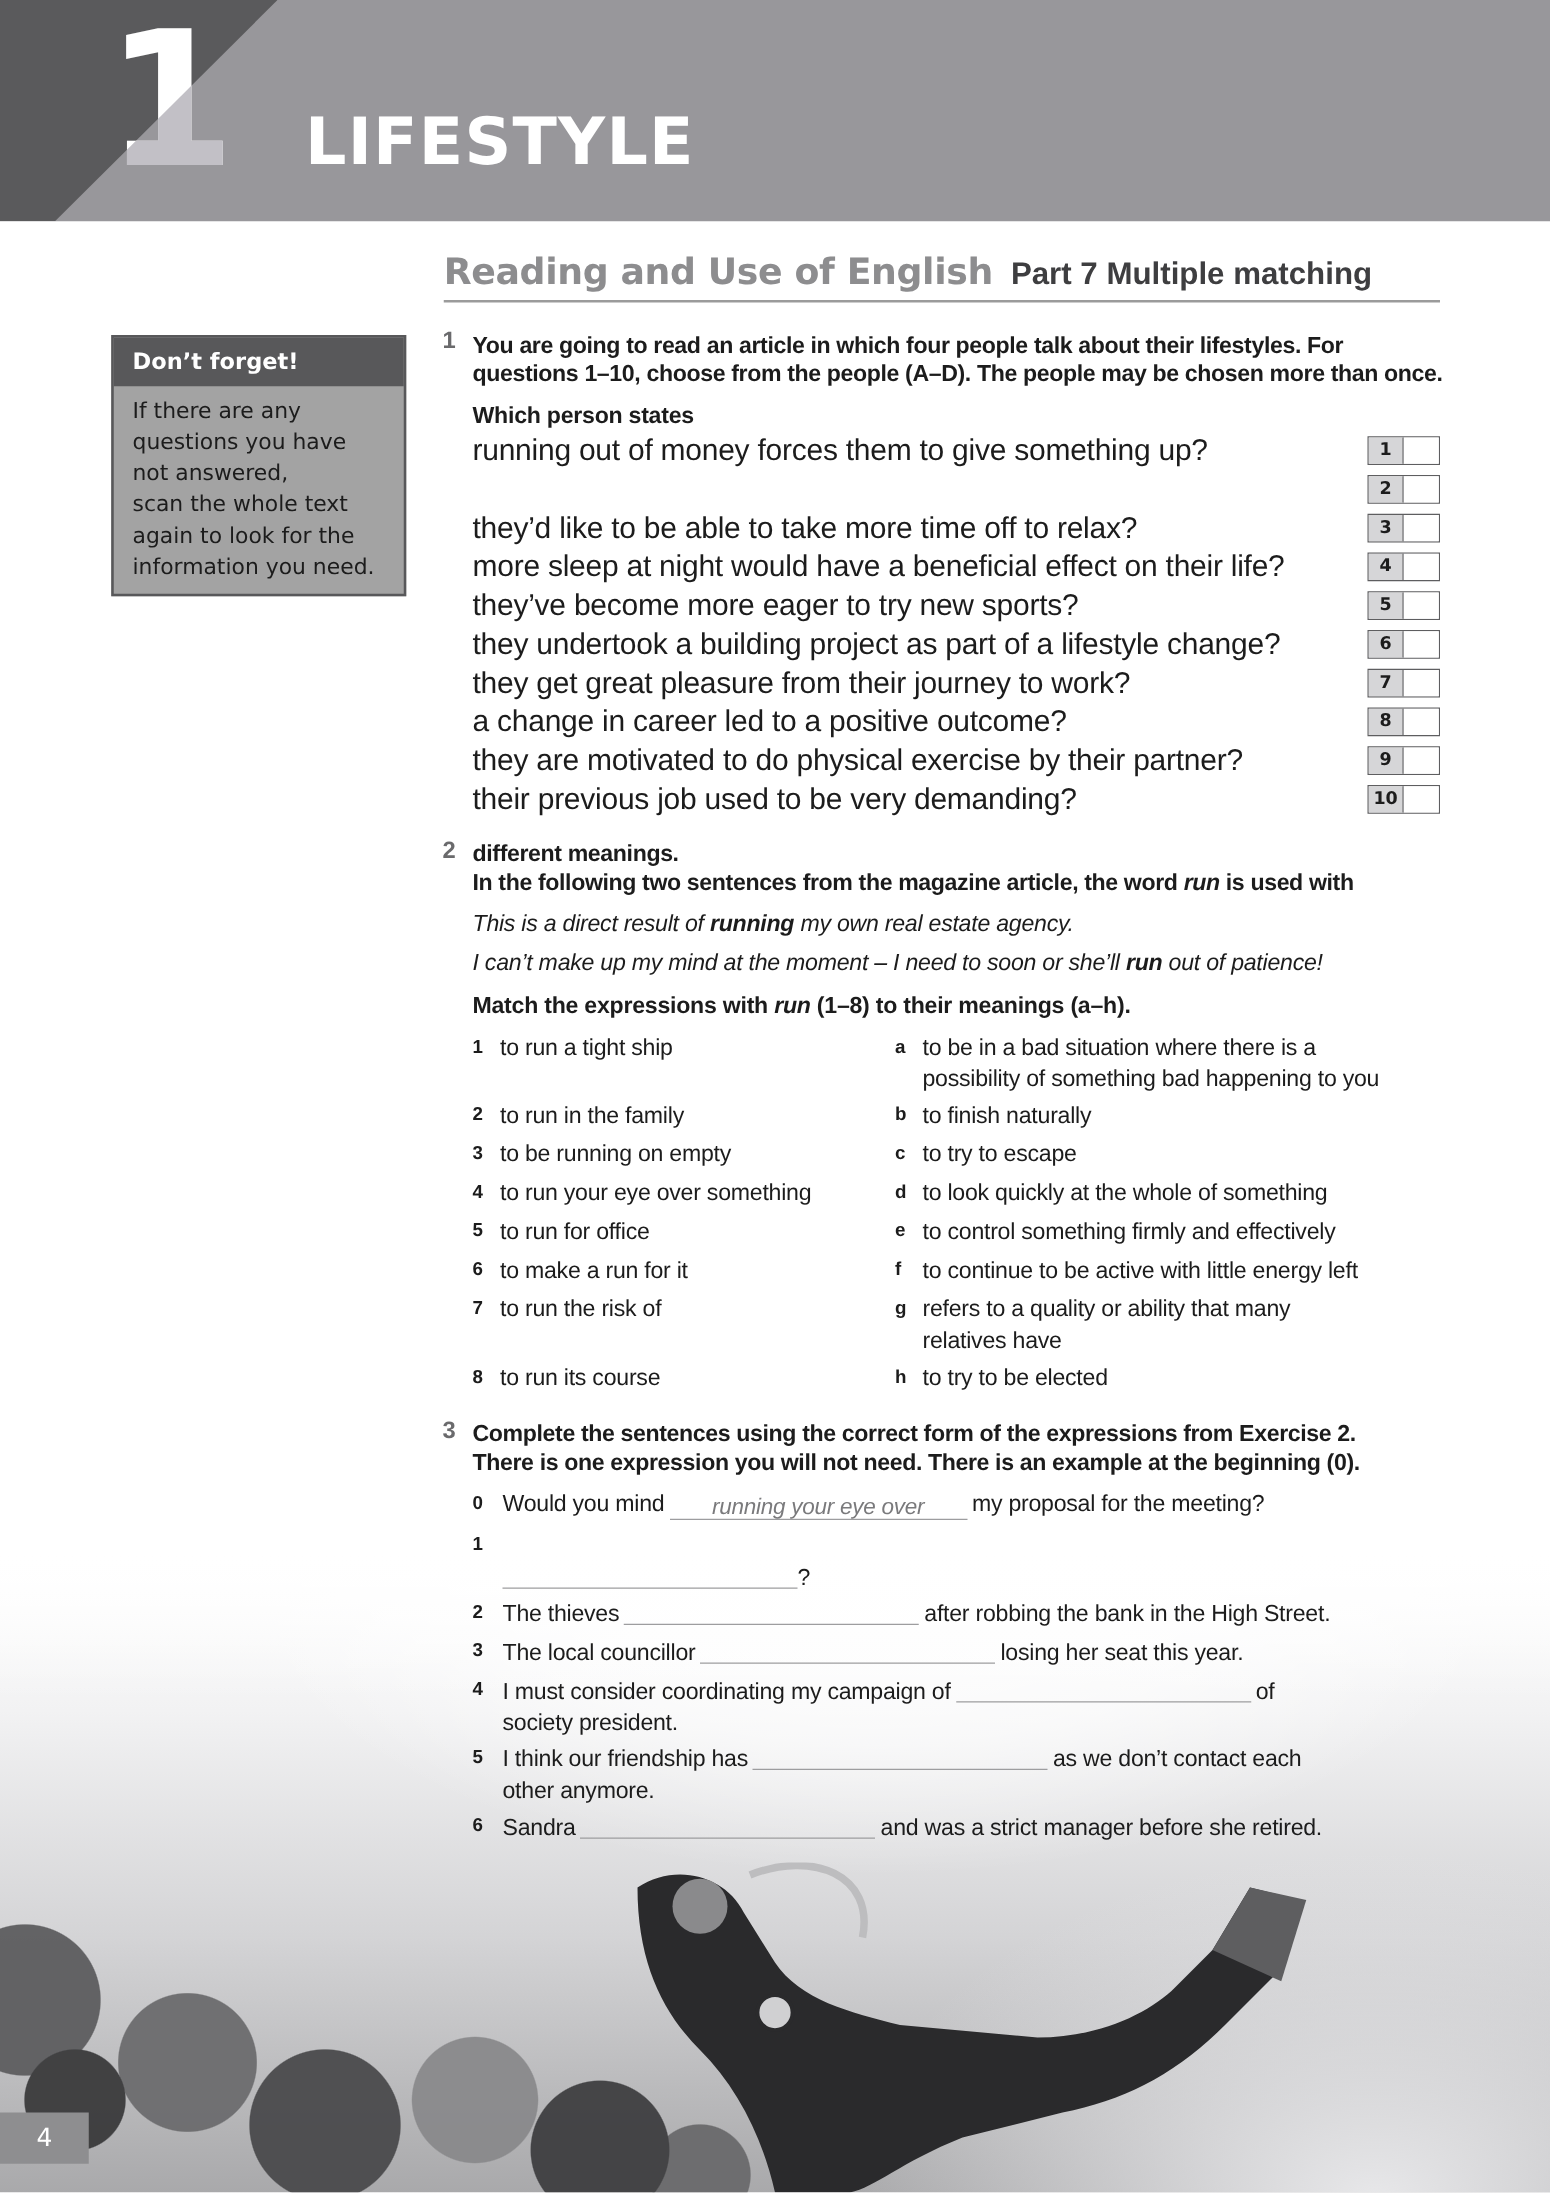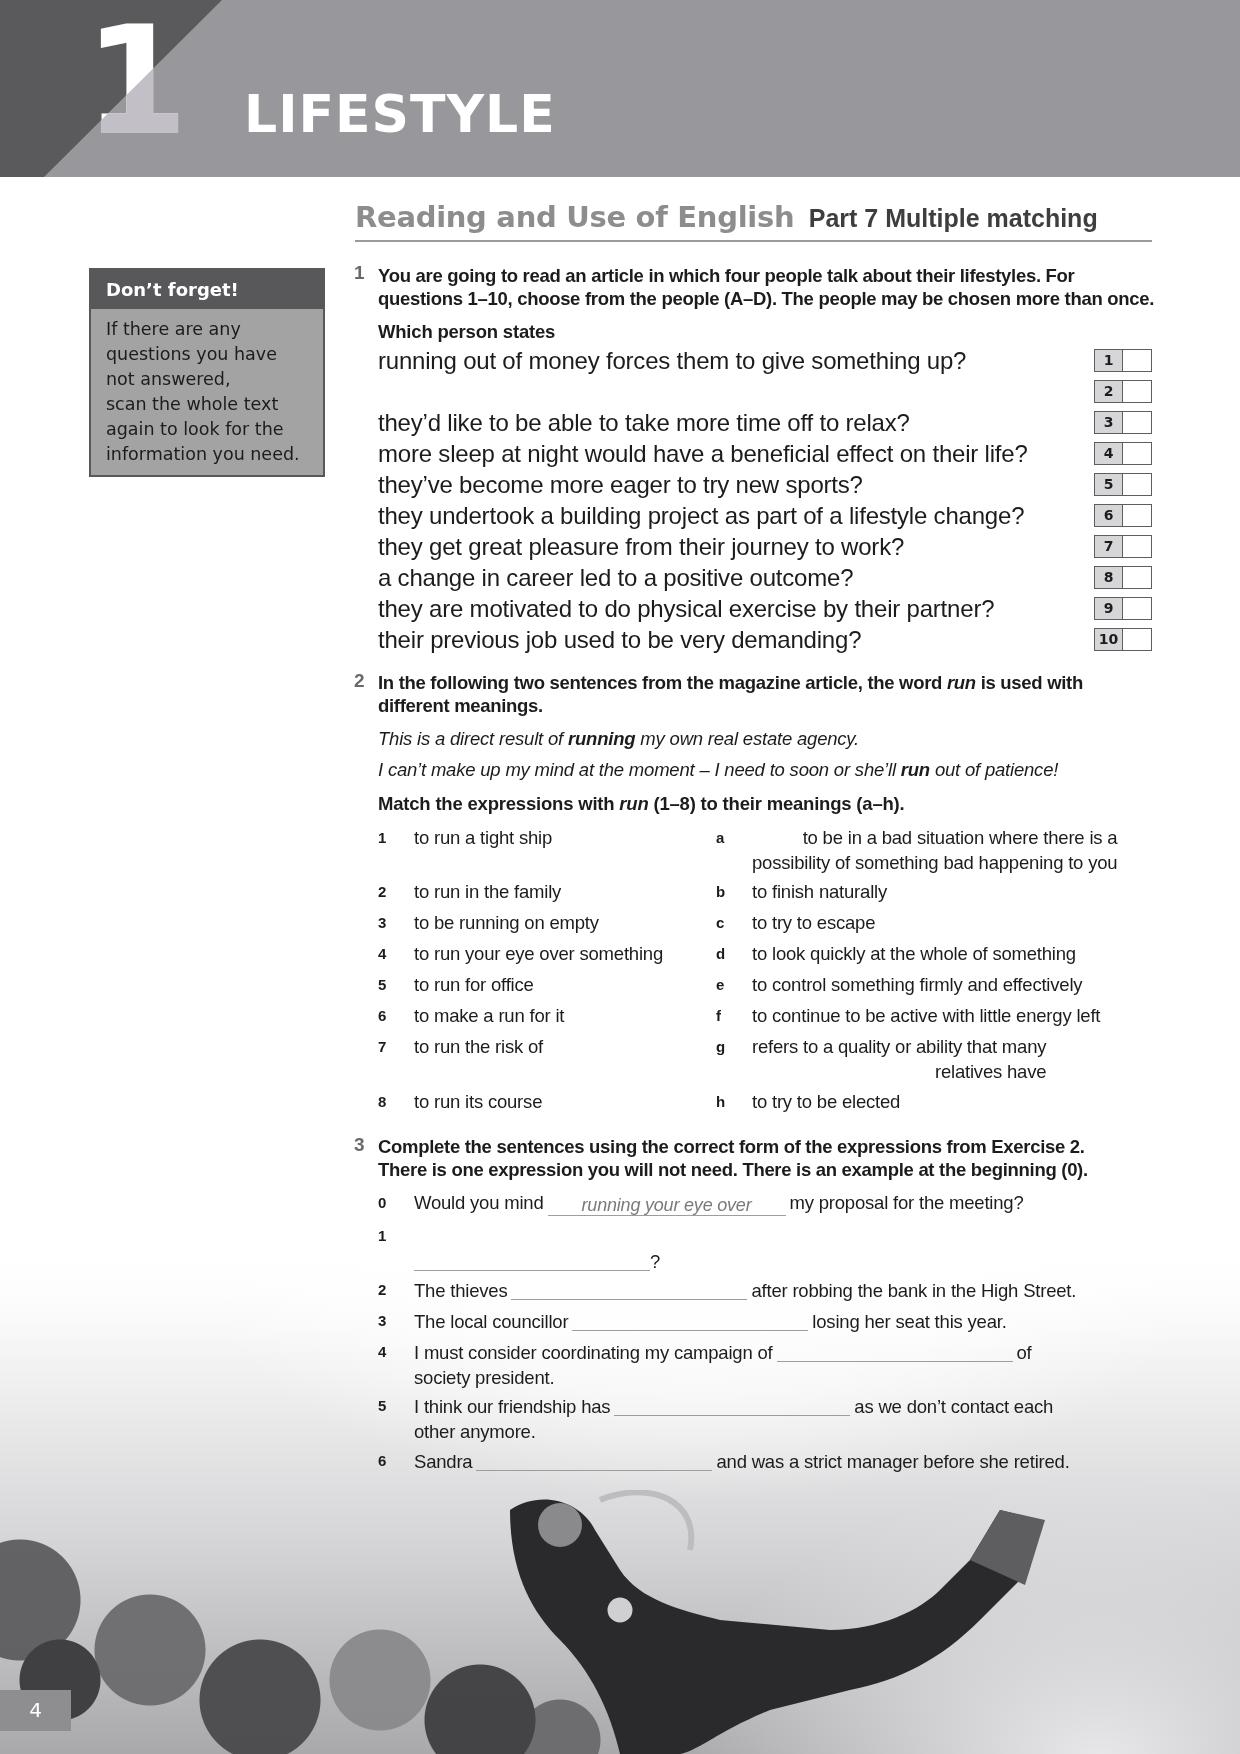--- a/index.html
+++ b/index.html
@@ -110,26 +110,26 @@
   .answer-field { flex: 1; background: #fff; cursor: text; }
 
   
   .m-item {
     position: absolute; font-size: 18.5px; line-height: 25px; letter-spacing: -0.2px;
   }
   .m-key {
     position: absolute; left: 0; top: 0; width: 20px;
     font-weight: bold; font-size: 15px; line-height: 26px;
   }
-  .m-val { position: absolute; left: 36px; top: 0; white-space: nowrap; text-align: right; }
+  .m-val { position: absolute; left: 22px; top: 0; white-space: nowrap; }
 
   
   .f-row { position: absolute; left: 378px; font-size: 18.5px; line-height: 25px; letter-spacing: -0.2px; }
   .f-key { position: absolute; left: 0; top: 0; font-weight: bold; font-size: 15px; line-height: 26px; }
-  .f-line { position: absolute; left: 24px; top: 0; white-space: nowrap; margin-left: 12px; }
+  .f-line { position: absolute; left: 24px; top: 0; white-space: nowrap; }
   .blank {
     display: inline-block; width: 236px; height: 20px;
     border-bottom: 1.5px solid #9d9d9f; vertical-align: baseline;
     margin: 0 4px; position: relative; top: 3px;
   }
   .blank.example {
     width: 238px; text-align: center; font-style: italic; color: #7a7a7c;
     line-height: 18px; font-size: 18px; top: 2px;
   }
 
@@ -268,22 +268,22 @@
 <div class="q-row" style="top:627px;">
   <span class="q-text">their previous job used to be very demanding?</span>
   <div class="answer-box">
       <div class="answer-num">10</div>
       <div class="answer-field"></div>
     </div>
 </div>
 
 <div class="ex-num" style="top:670px;">2</div>
 <div class="ex-instr" style="top:671px;">
+  <div>different meanings.</div>
   <div style="white-space:nowrap;"><span>In the following two sentences from the magazine article, the word </span><i>run</i><span> is used with</span></div>
-  <div>different meanings.</div>
 </div>
 <div class="ex-text" style="top:727px; font-style:italic;"><span>This is a direct result of </span><b>running</b><span> my own real estate agency.</span></div>
 <div class="ex-text" style="top:758px; font-style:italic;"><span>I can’t make up my mind at the moment – I need to soon or she’ll </span><b>run</b><span> out of patience!</span></div>
 <div class="ex-text" style="top:792px; font-weight:bold;"><span>Match the expressions with </span><i>run</i><span> (1–8) to their meanings (a–h).</span></div>
 
 <div class="m-item" style="left:378px; top:825px;">
     <span class="m-key">1</span>
     <span class="m-val">to run a tight ship</span>
   </div>
 <div class="m-item" style="left:378px; top:879px;">

